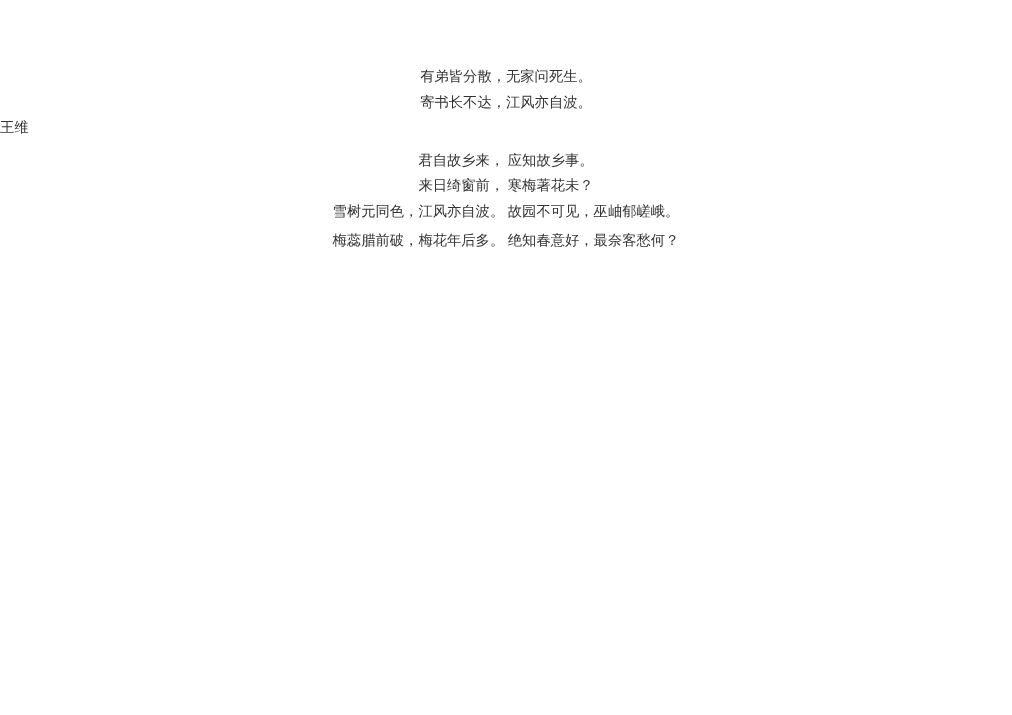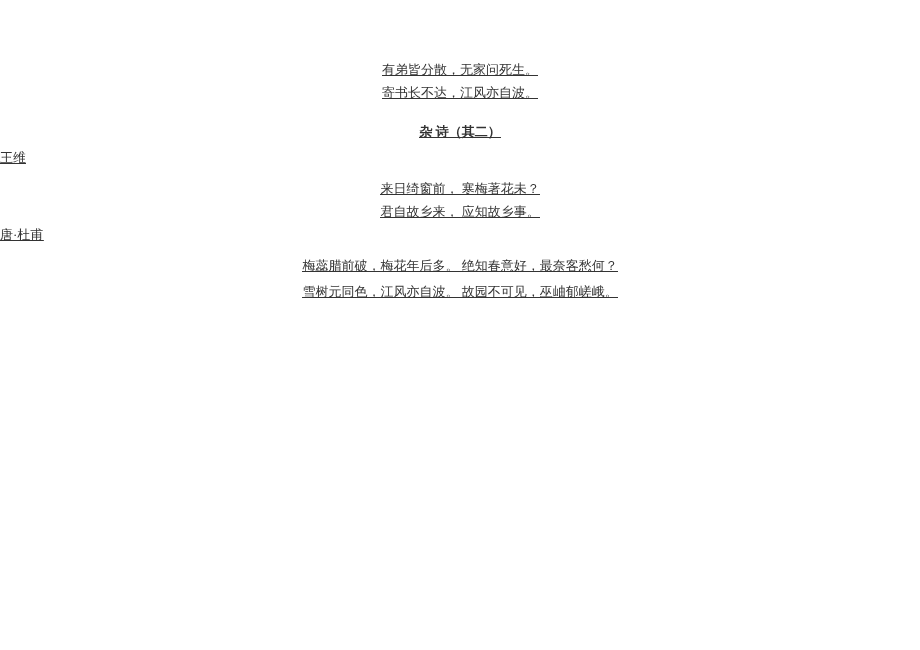--- a/index.html
+++ b/index.html
@@ -1,19 +1,18 @@
 <!DOCTYPE html>
 <html><head>
   <meta charset="utf-8">
   <style>
     * {
       margin: 0;
       padding: 0;
       box-sizing: border-box;
-      text-decoration: underline;
     }
     body {
       width: 920px;
       height: 650px;
       background: #ffffff;
       font-family: "SimSun", "宋体", serif;
       font-size: 13px;
       color: #333;
       line-height: 1.6;
       padding-top: 60px;
@@ -45,22 +44,20 @@
     }
   </style>
 </head>
 <body>
 
 <div class="content">
 
   <div class="poem-line">有弟皆分散，无家问死生。</div>
   <div class="poem-line">寄书长不达，江风亦自波。</div>
 
-  <div class="poem-title">杂  诗（其二）</div>
   <div class="poem-author">王维</div>
+  <div class="couplet">君自故乡来，  应知故乡事。</div>
   <div class="couplet">来日绮窗前，  寒梅著花未？</div>
-  <div class="couplet">君自故乡来，  应知故乡事。</div>
 
-  <div class="poem-author">唐·杜甫</div>
+  <div class="long-line">雪树元同色，江风亦自波。  故园不可见，巫岫郁嵯峨。</div>
   <div class="long-line">梅蕊腊前破，梅花年后多。  绝知春意好，最奈客愁何？</div>
-  <div class="long-line">雪树元同色，江风亦自波。  故园不可见，巫岫郁嵯峨。</div>
 
 </div>
 
 </body></html>

